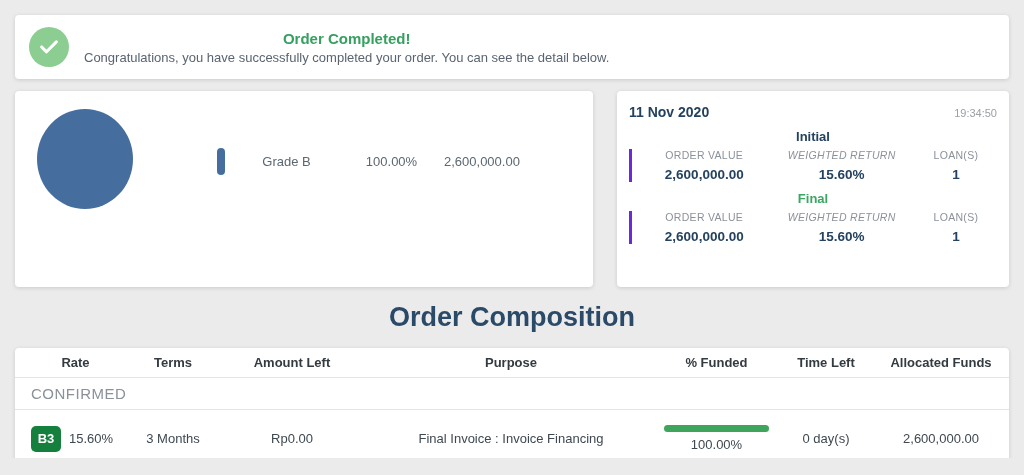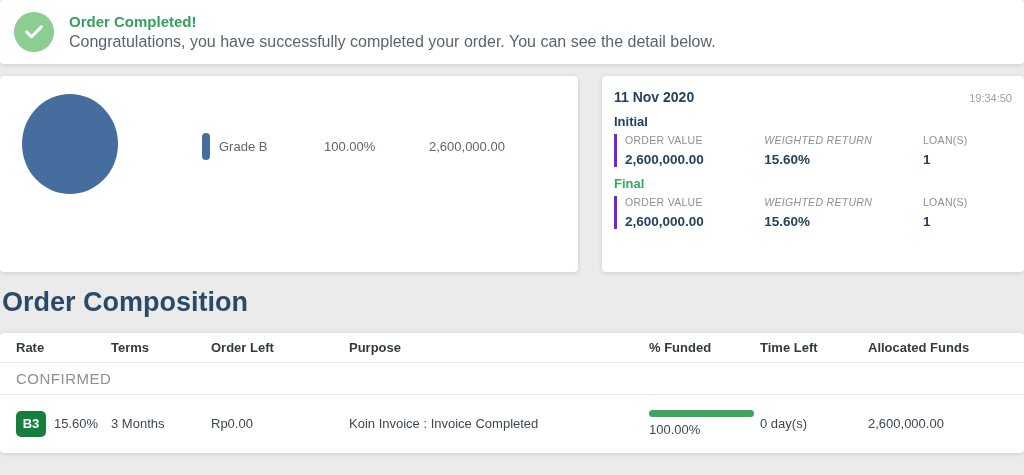--- a/index.html
+++ b/index.html
@@ -3,21 +3,21 @@
 <meta charset="utf-8">
 <style>
   * { box-sizing: border-box; margin: 0; padding: 0; }
   html, body { width: 1024px; height: 475px; }
   body {
     font-family: "Liberation Sans", "DejaVu Sans", sans-serif;
     background: #ebebeb;
     color: #3f4850;
     overflow: hidden;
   }
-  .page { width: 1024px; height: 458px; padding: 0; overflow: hidden; }
+  .page { width: 1024px; height: 458px; padding: 15px; overflow: hidden; text-align: center; }
   .card {
     background: #ffffff;
     border-radius: 4px;
     box-shadow: 0 1px 4px rgba(0,0,0,0.14);
   }
 
   
   .banner {
     height: 64px;
     display: flex;
@@ -27,21 +27,21 @@
   }
   .check-circle {
     width: 40px; height: 40px;
     border-radius: 50%;
     background: #8ccd92;
     display: flex; align-items: center; justify-content: center;
     flex: 0 0 auto;
   }
   .check-circle svg { width: 22px; height: 22px; }
   .banner-title { font-size: 15px; font-weight: bold; color: #35a05f; margin-bottom: 3px; }
-  .banner-subtitle { font-size: 16px; color: #5a6470; }
+  .banner-subtitle { font-size: 13px; color: #5a6470; }
 
   
   .cards-row { display: flex; gap: 24px; margin-top: 12px; height: 196px; }
   .chart-card { width: 578px; flex: 0 0 auto; position: relative; }
   .pie {
     position: absolute;
     left: 22px; top: 18px;
     width: 96px; height: 100px;
     border-radius: 50%;
     background: #456d9e;
@@ -206,37 +206,37 @@
       </div>
     </section>
   </div>
 
   <h1 class="page-title">Order Composition</h1>
 
   <section class="card table-card">
     <div class="grid-row thead">
       <div class="th">Rate</div>
       <div class="th">Terms</div>
-      <div class="th">Order Left</div>
+      <div class="th">Amount Left</div>
       <div class="th">Purpose</div>
       <div class="th">% Funded</div>
       <div class="th">Time Left</div>
       <div class="th">Allocated Funds</div>
     </div>
 
     <div class="group-row">CONFIRMED</div>
 
     <div class="grid-row data-row">
       <div class="td rate-cell">
         <span class="grade-badge">B3</span>
         <span>15.60%</span>
       </div>
       <div class="td">3 Months</div>
       <div class="td">Rp0.00</div>
-      <div class="td">Koin Invoice : Invoice Completed</div>
+      <div class="td">Final Invoice : Invoice Financing</div>
       <div class="td funded-cell">
         <div class="progress-track">
           <div class="progress-fill" style="width: 100%;"></div>
         </div>
         <span>100.00%</span>
       </div>
       <div class="td">0 day(s)</div>
       <div class="td">2,600,000.00</div>
     </div>
   </section>

